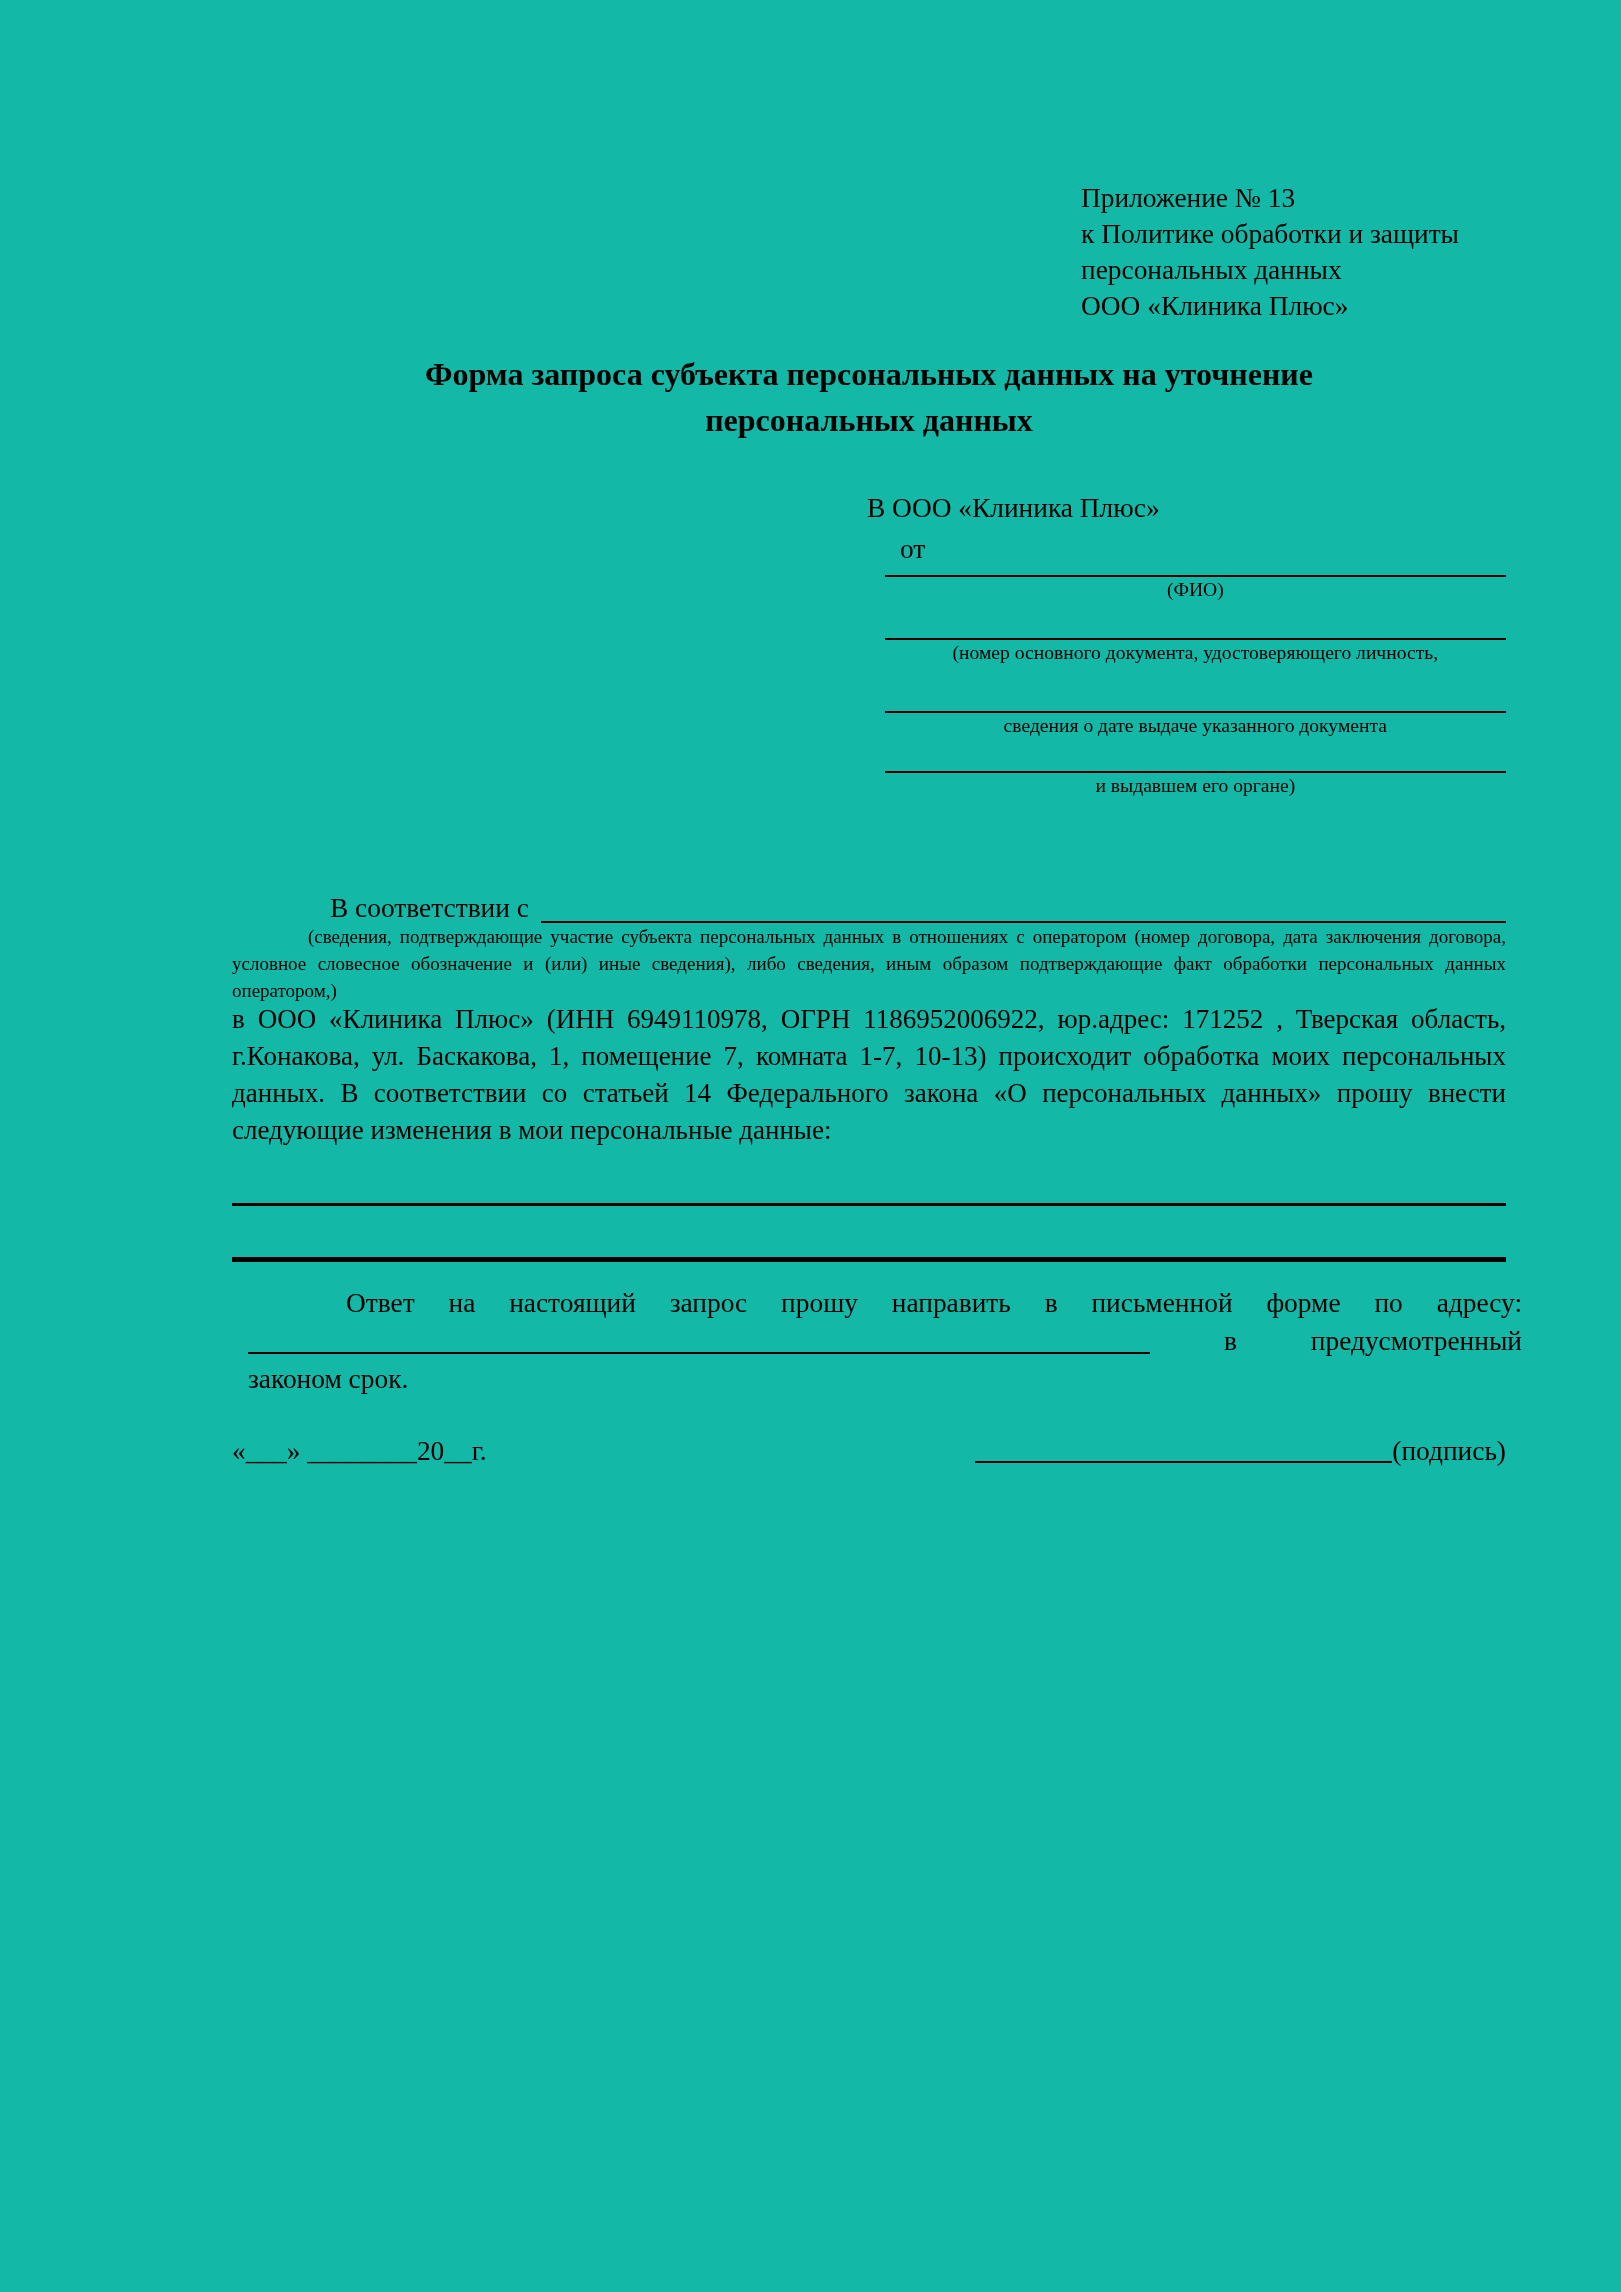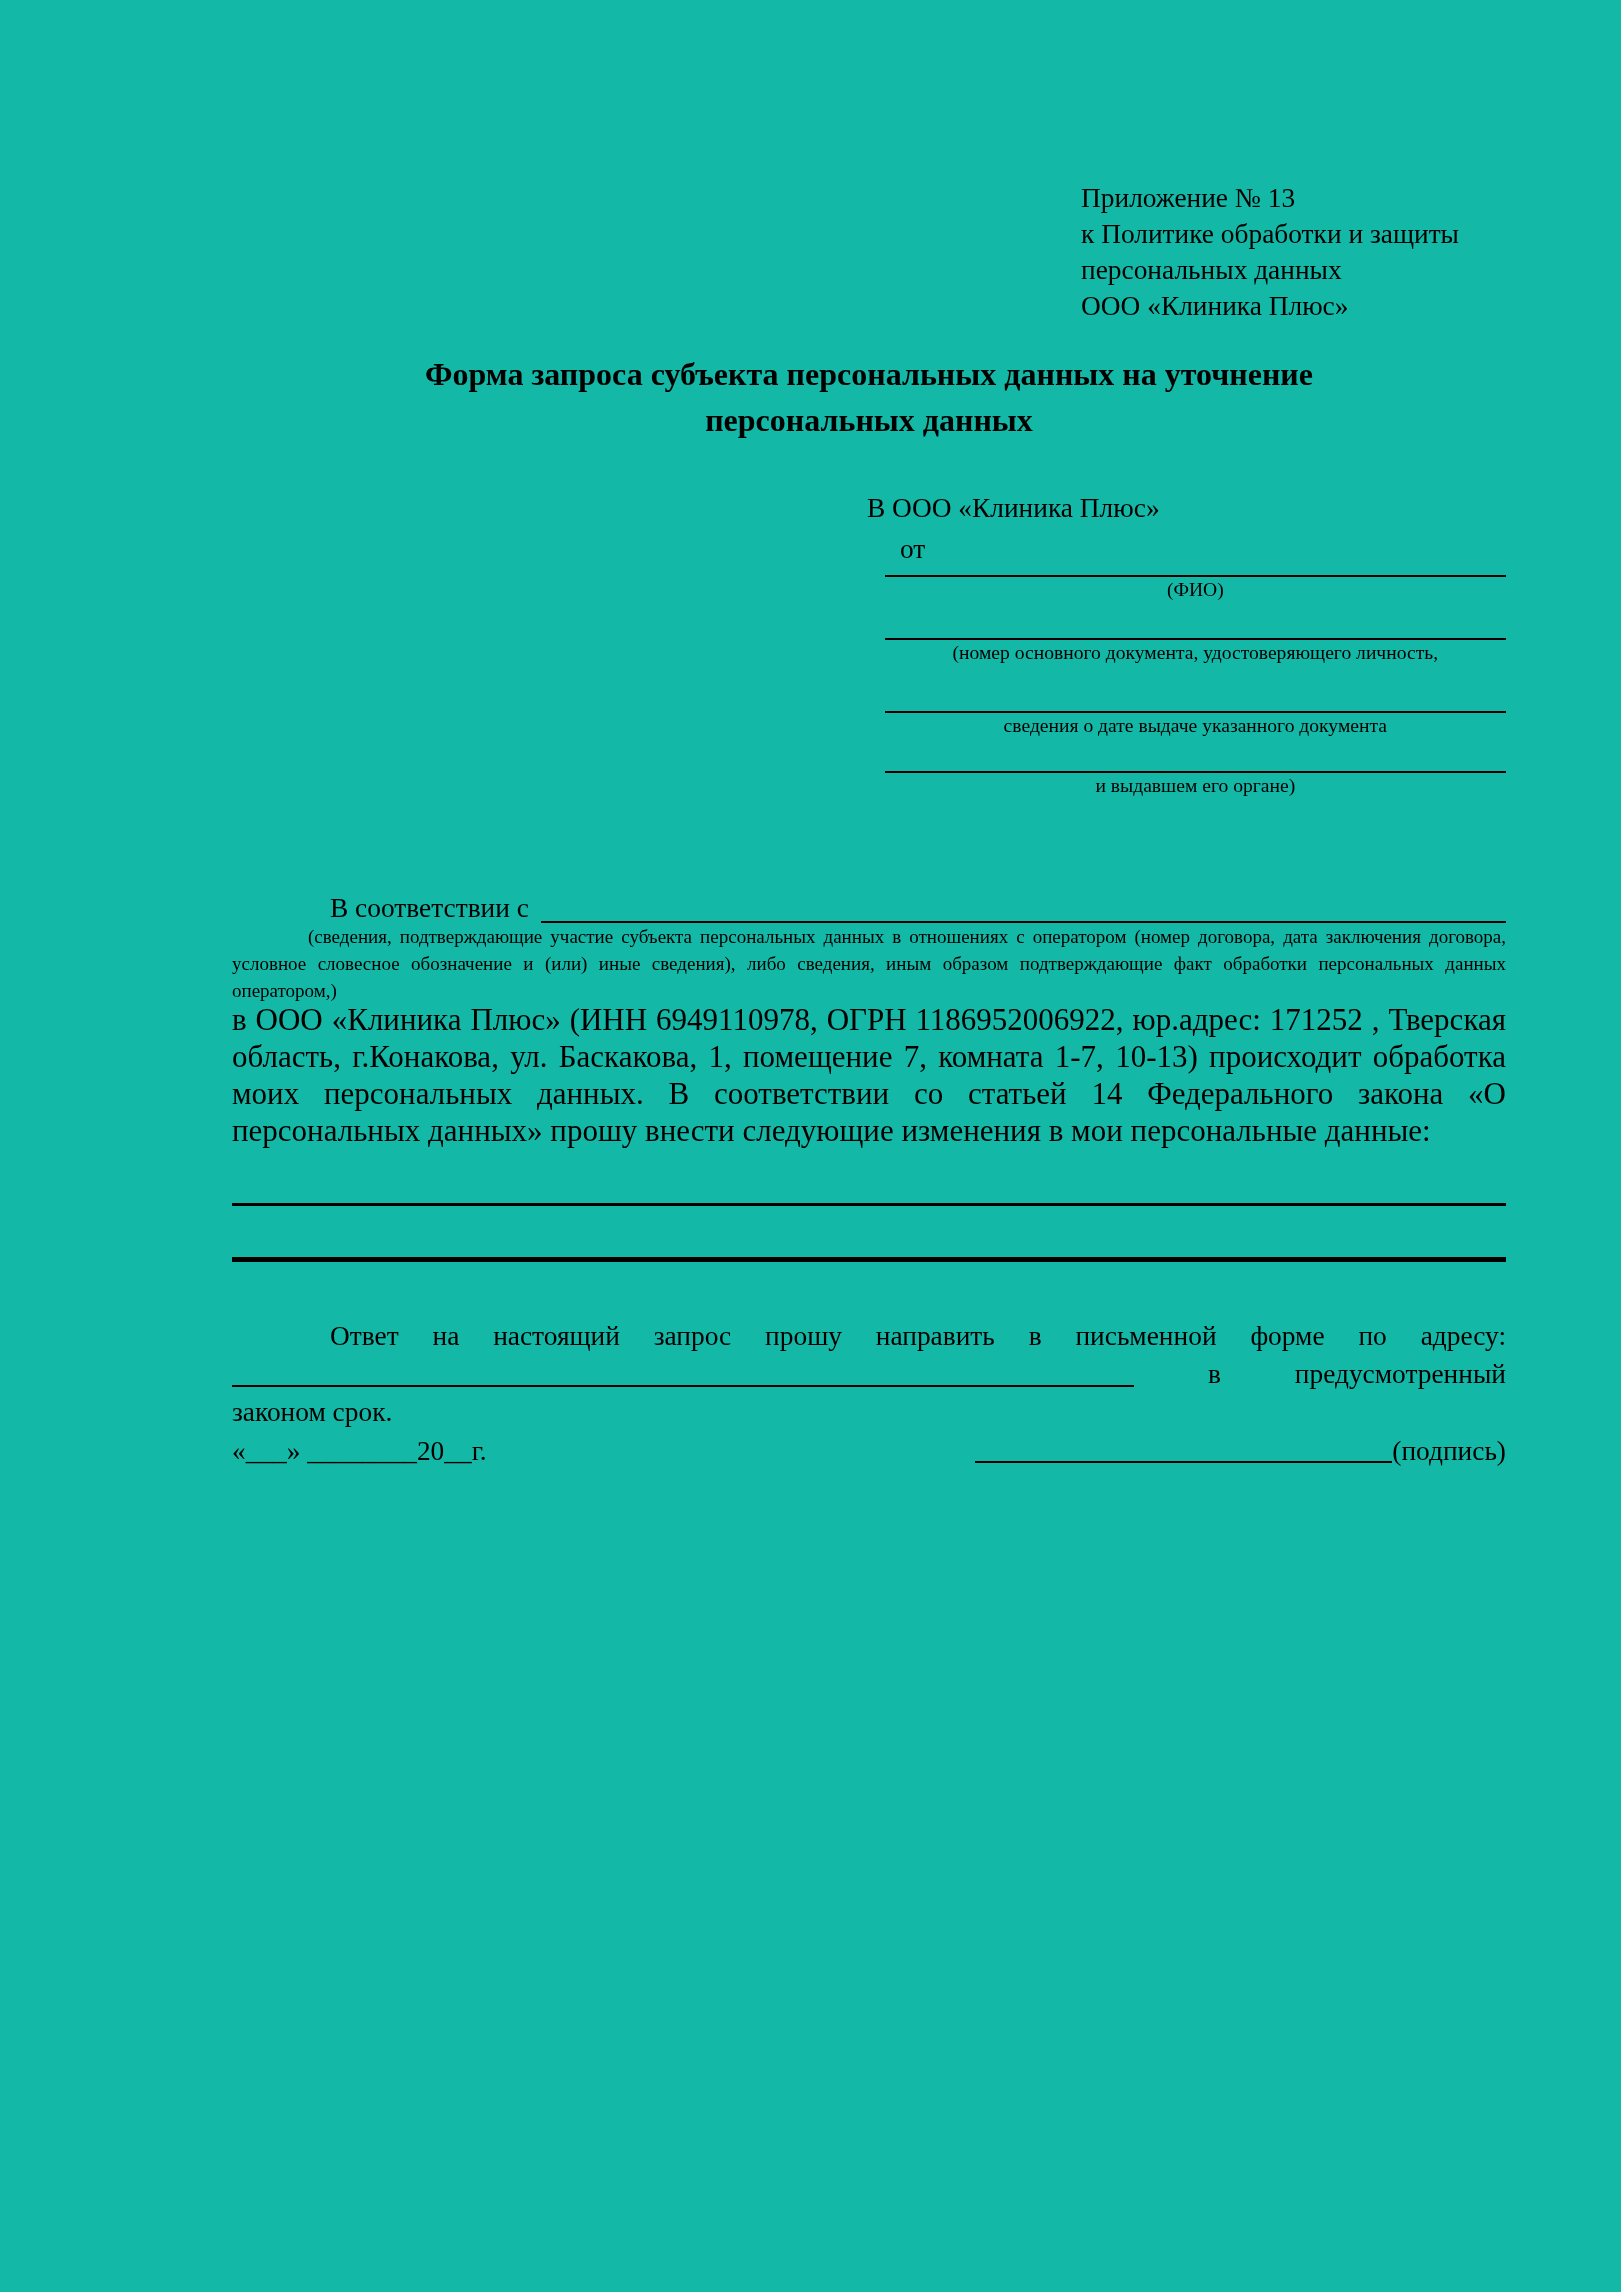--- a/index.html
+++ b/index.html
@@ -39,29 +39,29 @@
   #accordance { left:232px; top:890px; width:1274px; display:flex;
                 font-size:27.4px; line-height:37px; }
   .acc-prefix { padding-left:98px; white-space:pre; }
   .acc-fill { flex:1; margin-left:11.8px; margin-bottom:3.9px; border-bottom:2.9px solid #000; }
 
   
   #fineprint { left:232px; top:923px; width:1274px; font-size:19px;
                line-height:27px; text-align:justify; text-indent:76px; }
 
   
-  #bodypar { left:232px; top:1001px; width:1274px; font-size:31px;
+  #bodypar { left:232px; top:1001px; width:1274px; font-size:27px;
              line-height:37px; text-align:justify; }
 
   
   #blank1 { left:232px; top:1203px; width:1274px; border-top:3.9px solid #000; }
   #blank2 { left:232px; top:1257px; width:1274px; border-top:5.9px solid #000; }
 
   
-  #answer { left:232px; top:1284px; width:1274px; font-size:27.4px; line-height:38px;margin-top:33px; }
+  #answer { left:248px; top:1284px; width:1274px; font-size:27.4px; line-height:38px; }
   .ans-l1 { text-align:justify; text-align-last:justify; text-indent:98px; }
   .ans-l2 { display:flex; justify-content:space-between; align-items:flex-end; height:38px; }
   .ans-addr-line { width:902px; margin-bottom:5.9px; border-bottom:2.9px solid #000; }
 
   
   #footer { left:232px; top:1433px; width:1274px; display:flex;
             justify-content:space-between; align-items:flex-end;
             font-size:27.4px; line-height:37px; }
   .f-right { display:flex; align-items:flex-end; }
   .sig-line { width:417px; margin-bottom:6.9px; border-bottom:2.9px solid #000; }

